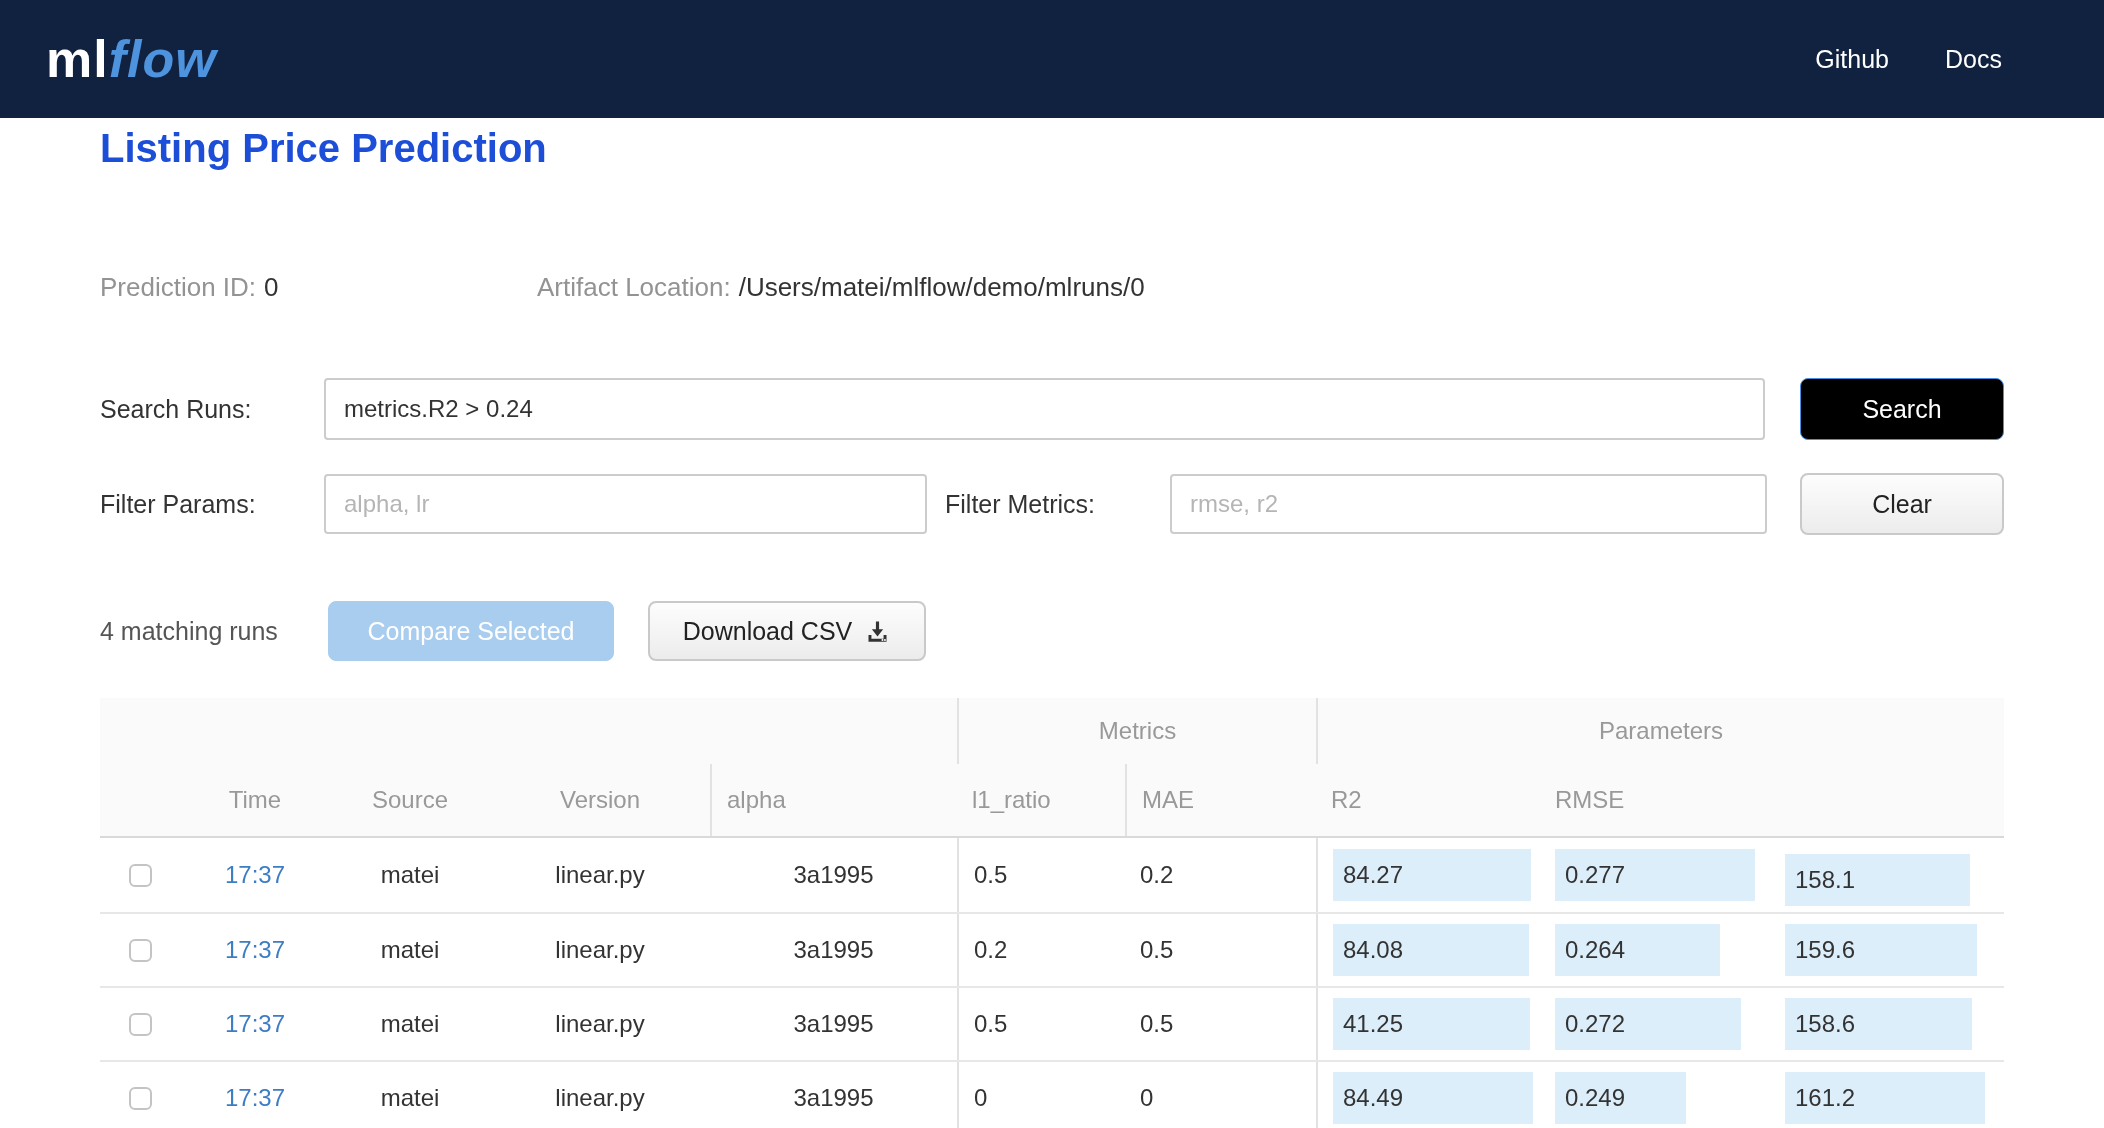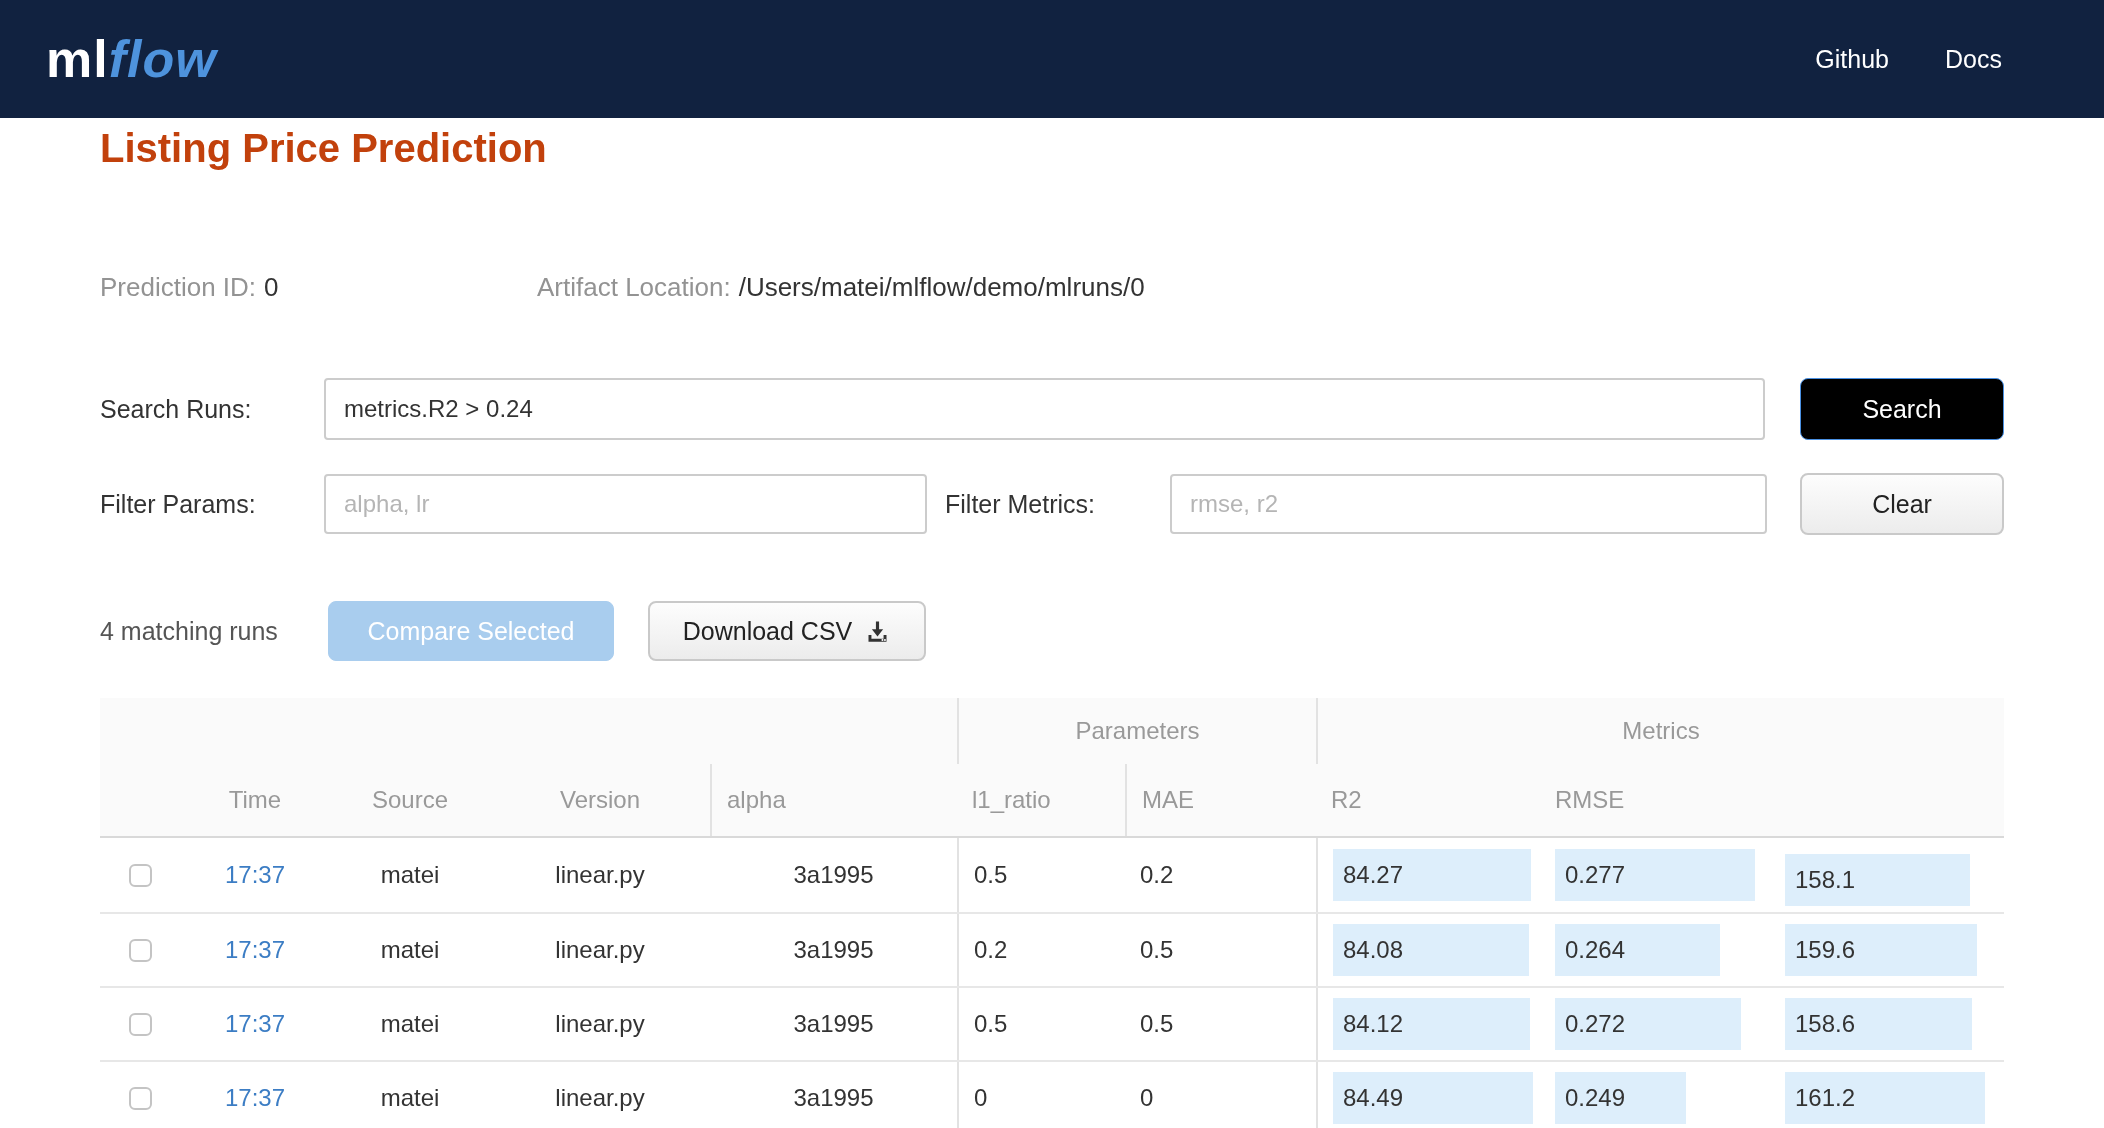--- a/index.html
+++ b/index.html
@@ -10,21 +10,21 @@
   .topnav { height: 118px; background: #112240; display: flex; align-items: center;
             justify-content: space-between; padding: 0 102px 0 46px; }
   .logo { font-size: 52px; line-height: 1; cursor: pointer; }
   .logo-ml { color: #ffffff; font-weight: 600; letter-spacing: 1px; }
   .logo-flow { color: #4e93dd; font-weight: 600; font-style: italic; letter-spacing: 1px; }
   .nav-links { display: flex; gap: 56px; }
   .nav-links a { color: #ffffff; font-size: 25px; font-weight: 500; text-decoration: none; cursor: pointer; }
 
   
   main { padding: 0 100px; }
-  h1.page-title { margin-top: 8px; font-size: 40px; line-height: 44px; font-weight: 700; color: #c2410c; }
+  h1.page-title { margin-top: 8px; font-size: 40px; line-height: 44px; font-weight: 700; color: #1d4ed8; }
 
   .meta-row { display: flex; margin-top: 102px; font-size: 26px; align-items: baseline; }
   .meta-pair:first-child { width: 437px; }
   .meta-label { color: #939393; }
   .meta-value { color: #333; margin-left: 8px; }
 
   .form-label { width: 224px; font-size: 25px; color: #333; flex: none; }
   .text-input { height: 62px; border: 2px solid #ccc; border-radius: 4px; font-size: 24px;
                 padding: 0 18px; color: #333; outline: none; background: #fff;
                 font-family: "Liberation Sans", sans-serif; }
@@ -127,22 +127,22 @@
         <circle cx="16.4" cy="19.6" r="0.9" fill="#fff"></circle>
         <circle cx="18.6" cy="19.6" r="0.9" fill="#fff"></circle>
       </svg>
     </button>
   </div>
 
   <div class="runs-table">
     <div class="thead">
       <div class="thead-group">
         <div class="group-cell"></div>
+        <div class="group-cell b-left">Metrics</div>
         <div class="group-cell b-left">Parameters</div>
-        <div class="group-cell b-left">Metrics</div>
       </div>
       <div class="grid-row thead-cols">
         <div class="th"></div>
         <div class="th c-center">Time</div>
         <div class="th c-center">Source</div>
         <div class="th c-center">Version</div>
         <div class="th c-left b-left">alpha</div>
         <div class="th c-left">l1_ratio</div>
         <div class="th c-left b-left">MAE</div>
         <div class="th c-left">R2</div>
@@ -200,21 +200,21 @@
           </div>
           <div class="td c-center">
             <a class="time-link">17:37</a>
           </div>
           <div class="td c-center">matei</div>
           <div class="td c-center">linear.py</div>
           <div class="td c-center">3a1995</div>
           <div class="td c-left b-left">0.5</div>
           <div class="td c-left">0.5</div>
           <div class="td c-left b-left">
-            <div class="metric-bar" style="width: 197px;">84.12</div>
+            <div class="metric-bar" style="width: 197px;">41.25</div>
           </div>
           <div class="td c-left">
             <div class="metric-bar" style="width: 186px;">0.272</div>
           </div>
           <div class="td c-left">
             <div class="metric-bar" style="width: 187px;">158.6</div>
           </div>
         </div>
         <div class="grid-row trow">
           <div class="td c-center">

